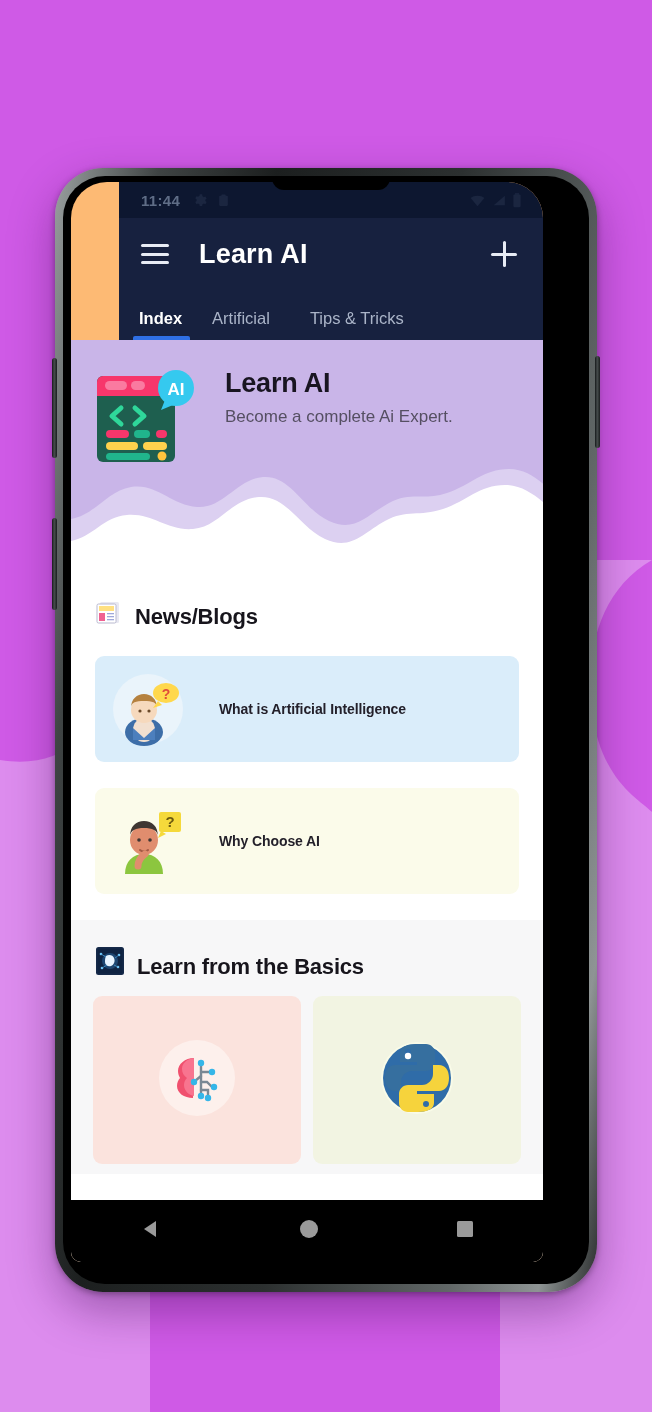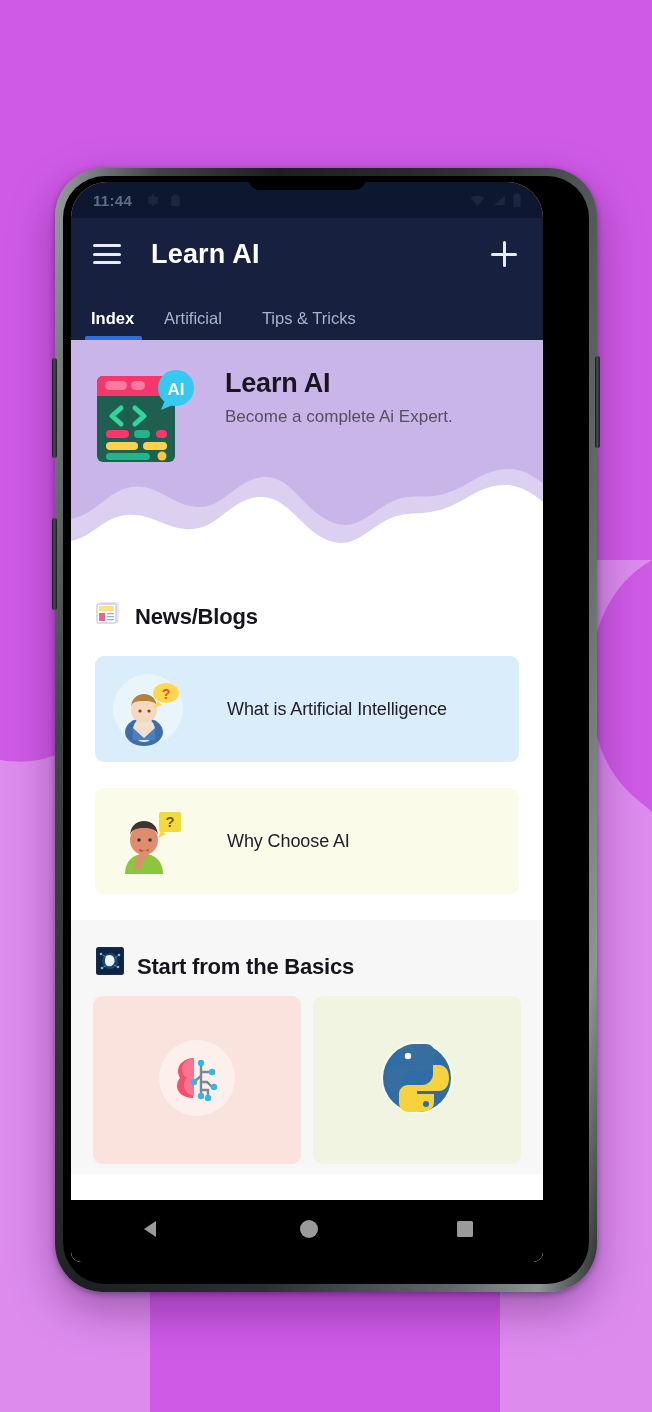--- a/index.html
+++ b/index.html
@@ -26,21 +26,21 @@
   #phone-inner {
     position:relative; width:100%; height:100%;
     border-radius:42px; background:#000; overflow:hidden;
   }
   .side-btn { position:absolute; background:linear-gradient(90deg,#15181a,#474d4d 45%,#1a1d1e); border-radius:3px; }
   .sb-l1 { left:-3px; top:190px; width:5px; height:100px; }
   .sb-l2 { left:-3px; top:350px; width:5px; height:92px; }
   .sb-r1 { right:-3px; top:188px; width:5px; height:92px; }
 
   
-  #screen { position:absolute; left:8px; top:6px; width:472px; height:1080px; background:#fdba74; overflow:hidden; border-radius:36px 36px 10px 10px; }
+  #screen { position:absolute; left:8px; top:6px; width:472px; height:1080px; background:#fdba74; overflow:hidden; border-radius:36px 36px 10px 10px;padding-left:48px; }
 
   
   #statusbar {
     height:36px; background:#0d1730; color:#5f6d86;
     display:flex; align-items:center; padding:0 22px;
     font-size:15px; font-weight:bold; letter-spacing:.3px;
     position:relative;
   }
   #statusbar .sb-right { margin-left:auto; display:flex; align-items:center; gap:7px; }
   .si { display:block; }
@@ -75,21 +75,21 @@
   #hero-waves { position:absolute; left:0; right:0; bottom:-1px; height:110px; }
 
   
   .code-icon { position:relative; width:104px; height:98px; flex:0 0 auto; }
 
   
   .section-head { display:flex; align-items:flex-end; padding:26px 24px 0 24px; }
   .section-title { font-size:22px; font-weight:bold; color:#17151c; margin-left:12px; letter-spacing:-.2px; }
 
   .card { margin:26px 24px 0 24px; border-radius:9px; display:flex; align-items:center; height:106px; padding-left:14px; cursor:pointer; }
-  .card-label { font-size:18px; color:#23202a; margin-left:40px; font-weight:400; letter-spacing:-.1px; }
+  .card-label { font-size:14px; color:#23202a; margin-left:32px; font-weight:700; letter-spacing:-.1px; }
   .card .thumb { flex:0 0 auto; width:78px; height:78px; position:relative; }
 
   #basics-band { margin-top:26px; background:#f7f7f8; padding-bottom:10px; }
   #tile-row { display:flex; gap:12px; padding:16px 22px 0 22px; }
   .tile { flex:1; height:168px; border-radius:9px; display:flex; align-items:center; justify-content:center; cursor:pointer; }
 
   
   #navbar { position:absolute; left:0; right:0; bottom:0; height:62px; background:#000; display:flex; align-items:center; justify-content:space-around; }
   .navbtn { cursor:pointer; }
 </style>
@@ -249,21 +249,21 @@
                 <rect x="2.5" y="2.5" width="25" height="25" rx="1.5" fill="#0f2342"></rect>
                 <circle cx="15" cy="15" r="8" fill="#2e6fa8" opacity=".45"></circle>
                 <path d="M11 10c3-2 7-1 8 2 1.5 3 0 7-3 8-3 1-6-1-6-4 0-2 0-4 1-6z" fill="#e8f4ff"></path>
                 <circle cx="6" cy="8" r="1.3" fill="#6fc4f5"></circle>
                 <circle cx="24" cy="9" r="1.3" fill="#6fc4f5"></circle>
                 <circle cx="7" cy="22" r="1.3" fill="#6fc4f5"></circle>
                 <circle cx="23" cy="21" r="1.3" fill="#6fc4f5"></circle>
                 <path d="M6 8l5 3M24 9l-4 3M7 22l5-3M23 21l-4-2" stroke="#4aa3dd" stroke-width=".9" opacity=".8"></path>
               </svg>
             </span>
-            <span class="section-title">Start from the Basics</span>
+            <span class="section-title">Learn from the Basics</span>
           </div>
           <div id="tile-row">
             <div class="tile" style="background:#fbe3dd">
               <span>
                 <svg width="96" height="96" viewBox="0 0 96 96">
                   <circle cx="48" cy="48" r="38" fill="#fdf0ec"></circle>
                   <path d="M45 28c-9 0-16 6-16 13 0 3 1 5 2 7-2 2-3 5-3 8 0 7 7 12 16 12z" fill="#f0506e"></path>
                   <path d="M45 28c-7 1-12 5-12 11 0 4 2 7 5 9-2 2-3 4-3 7 0 6 5 10 10 11z" fill="#f8748f"></path>
                   <g stroke="#7a8894" stroke-width="2.4" fill="none" stroke-linecap="round">
                     <path d="M52 34v30"></path>

